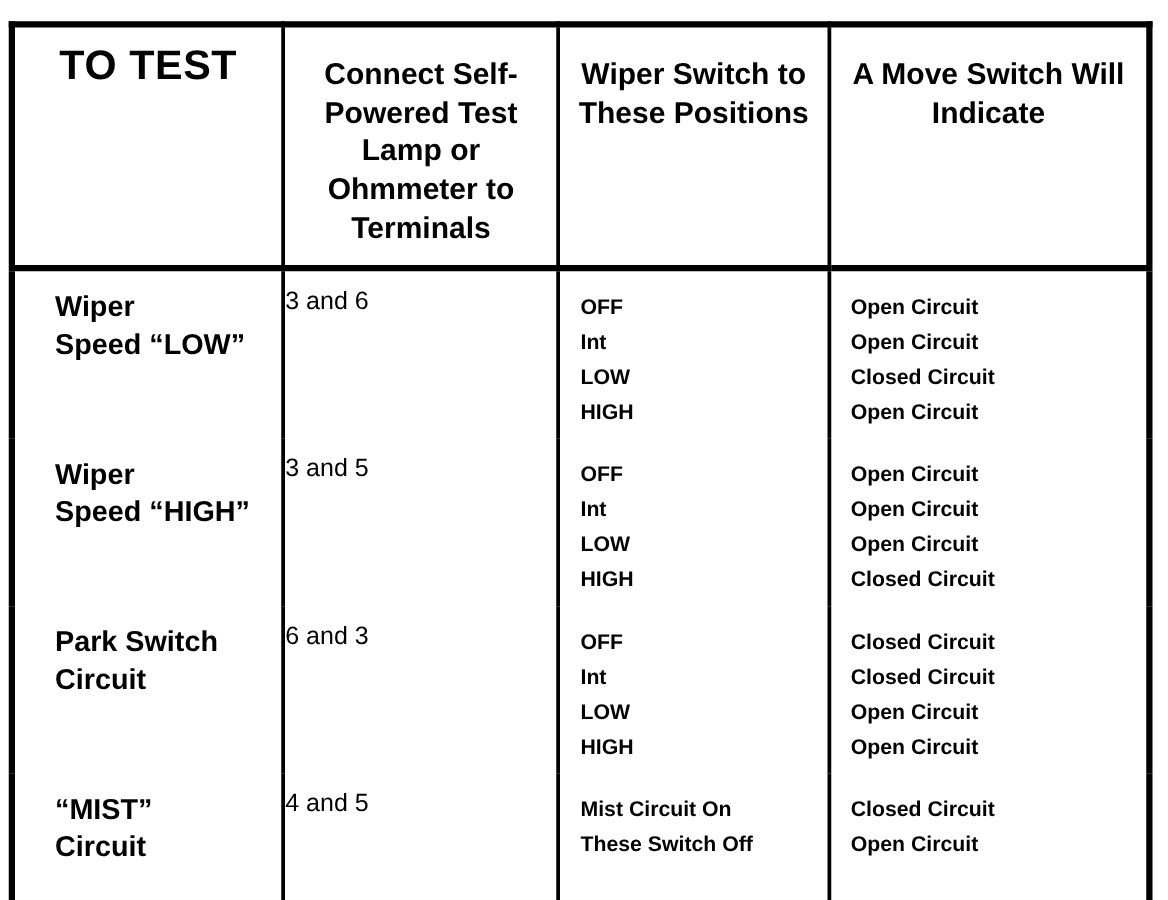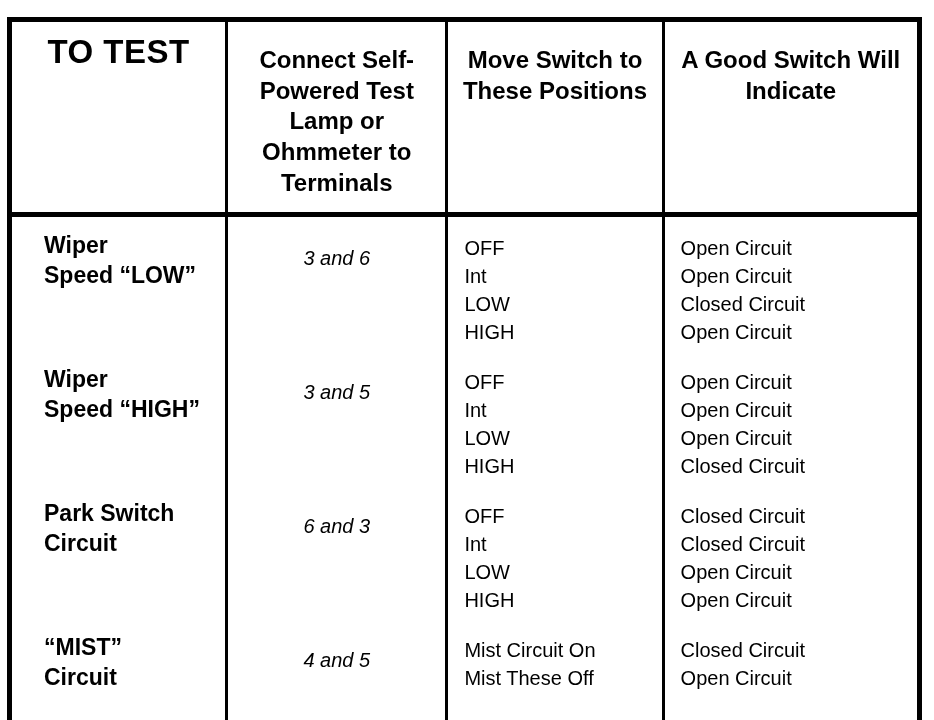--- a/index.html
+++ b/index.html
@@ -86,29 +86,28 @@
     font-weight: bold;
     line-height: 1.30;
     padding-left: 32px;
     padding-top: 14px;
     white-space: pre-line;
   }
 
   .c2-text {
     font-size: 20px;
     font-weight: normal;
-    text-align: center;
-    padding-top: 28px;
+    text-align: left;
+    padding-top: 11px;
     line-height: 1.3;
-    font-style: italic;
   }
 
   .list-text {
-    font-size: 20px;
-    font-weight: normal;
+    font-size: 17px;
+    font-weight: bold;
     line-height: 1.40;
     padding-top: 17px;
     padding-left: 16px;
   }
   .list-text div {
     height: 28px;
   }
 
   .c4 .list-text {
   }
@@ -137,26 +136,26 @@
 TEST</div>
         </th>
         <th class="col-div">
           <div class="hdr-inner hdr-std">Connect Self-
 Powered Test
 Lamp or
 Ohmmeter to
 Terminals</div>
         </th>
         <th class="col-div">
-          <div class="hdr-inner hdr-std">Move Switch
+          <div class="hdr-inner hdr-std">Wiper Switch
 to These
 Positions</div>
         </th>
         <th class="col-div">
-          <div class="hdr-inner hdr-std">A Good Switch
+          <div class="hdr-inner hdr-std">A Move Switch
 Will Indicate</div>
         </th>
       </tr>
     </thead>
 
     <tbody>
 
       <tr class="row-1">
         <td>
           <div class="c1-text">Wiper
@@ -239,21 +238,21 @@
         <td>
           <div class="c1-text">“MIST”
 Circuit</div>
         </td>
         <td class="col-div">
           <div class="c2-text">4 and 5</div>
         </td>
         <td class="col-div">
           <div class="list-text">
             <div>Mist Circuit On</div>
-            <div>Mist These Off</div>
+            <div>These Switch Off</div>
           </div>
         </td>
         <td class="col-div c4">
           <div class="list-text">
             <div>Closed Circuit</div>
             <div>Open Circuit</div>
           </div>
         </td>
       </tr>
 

